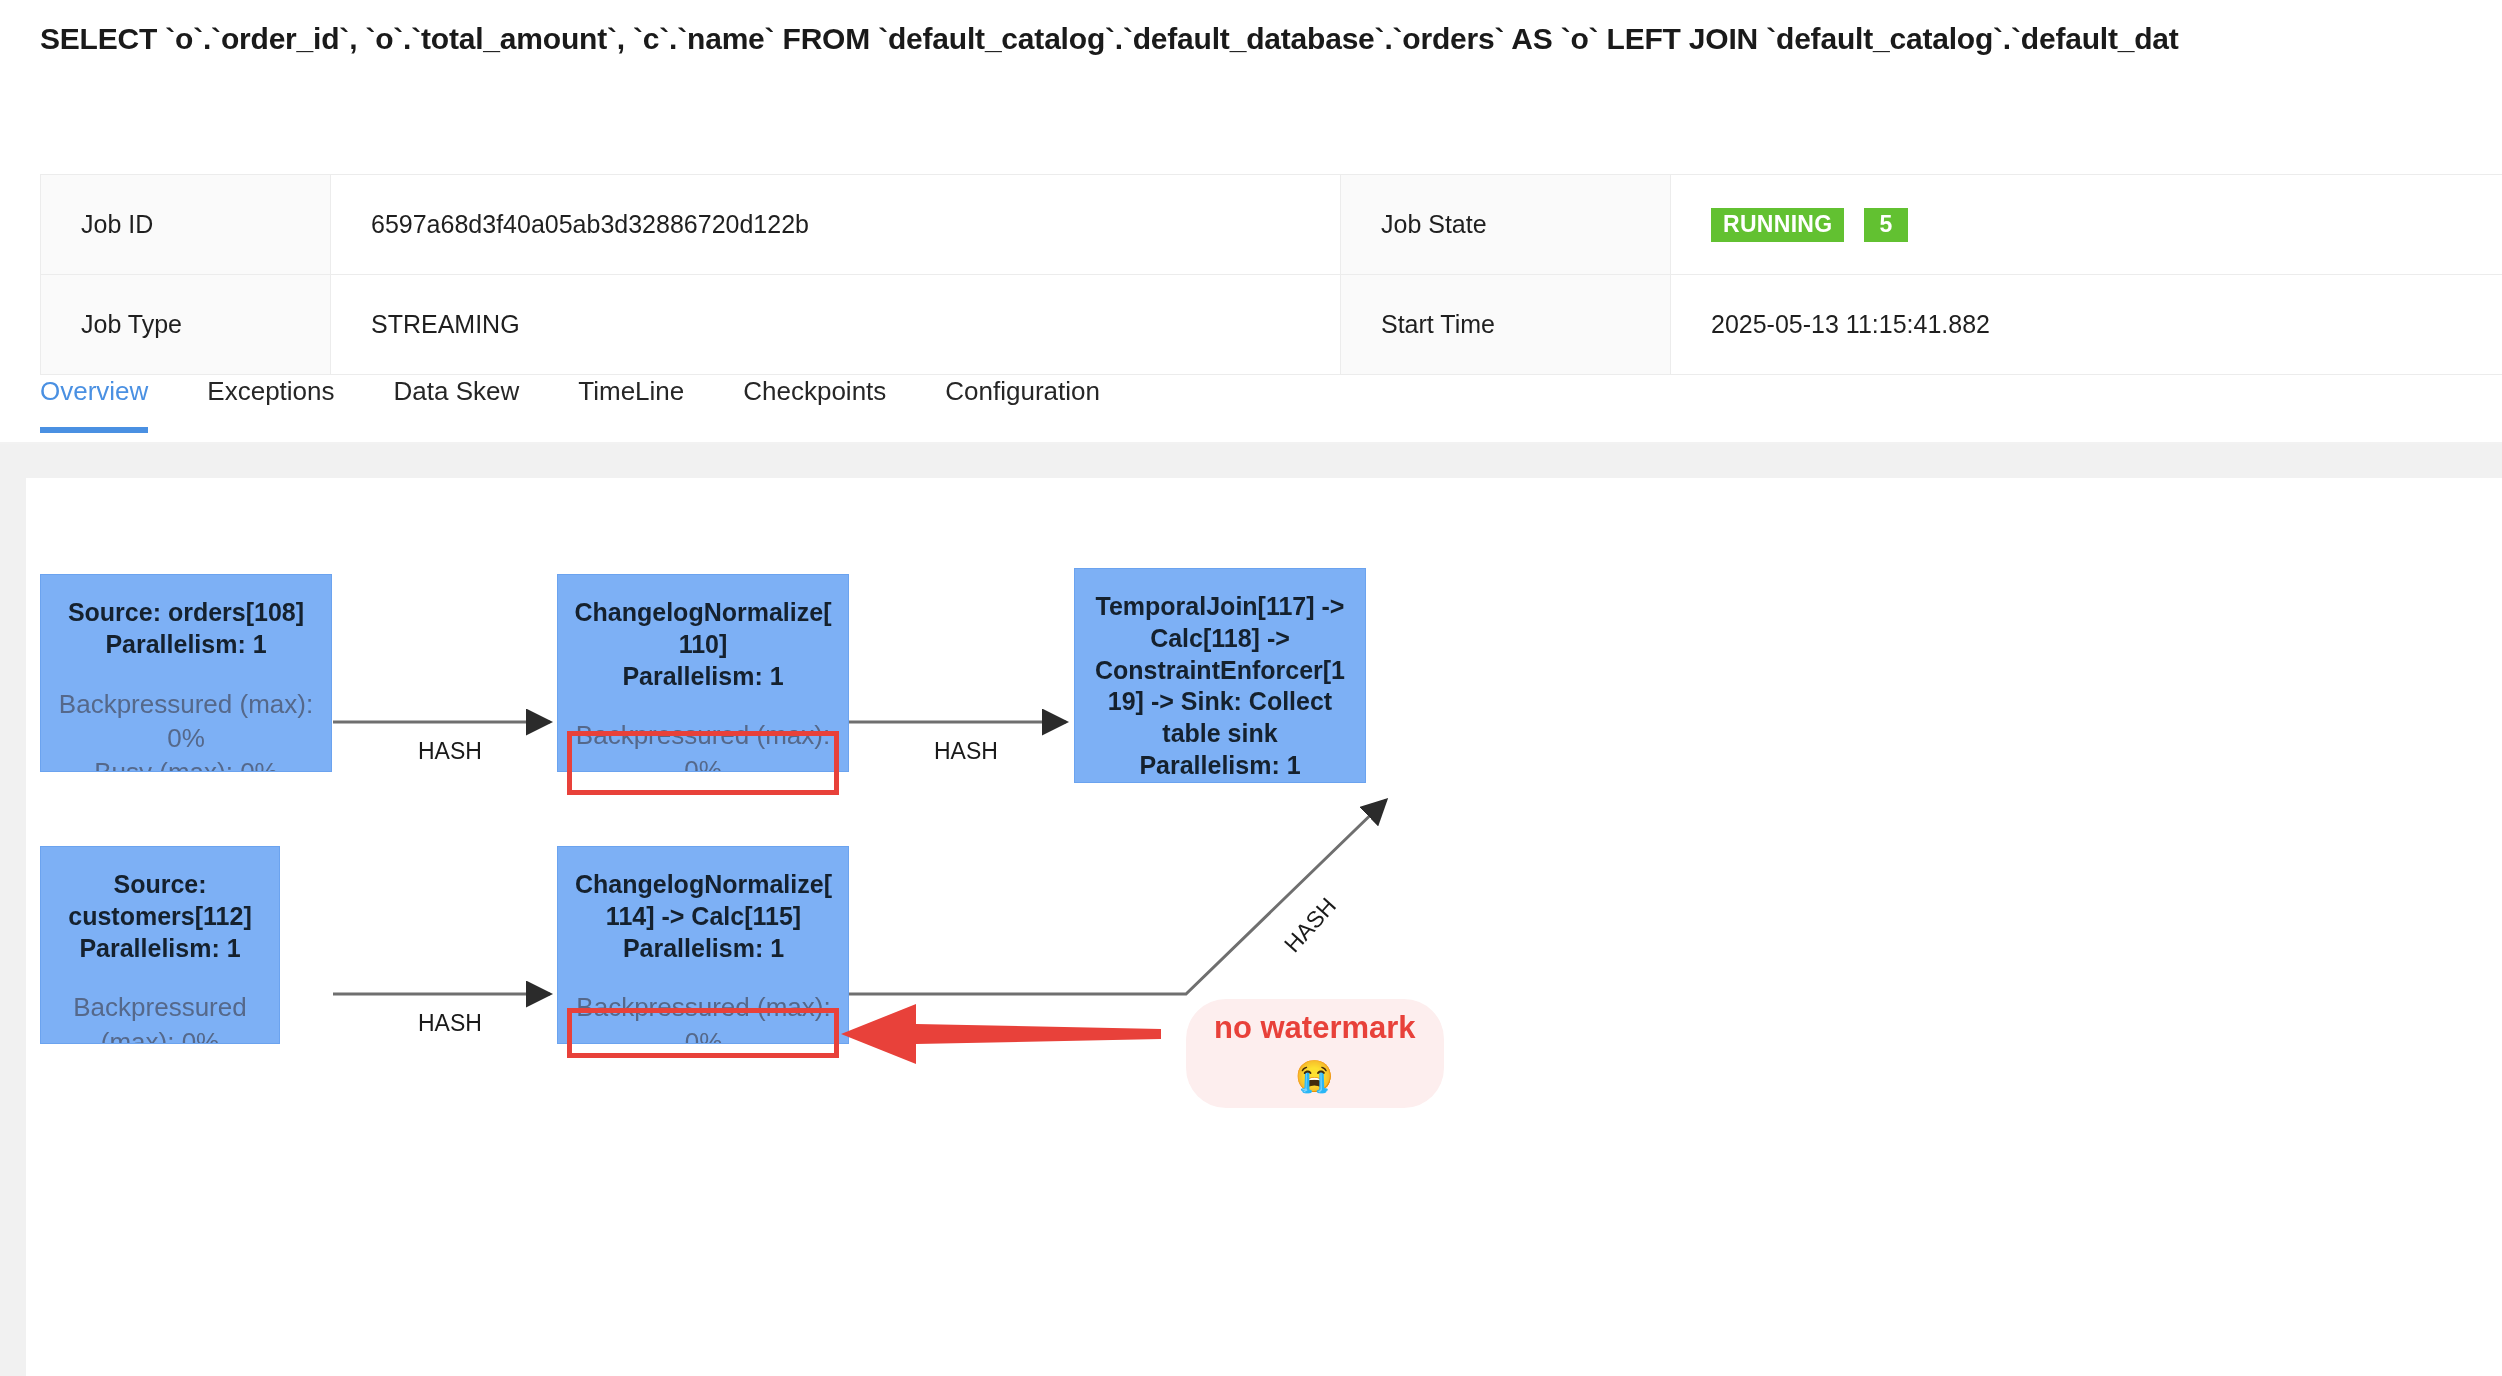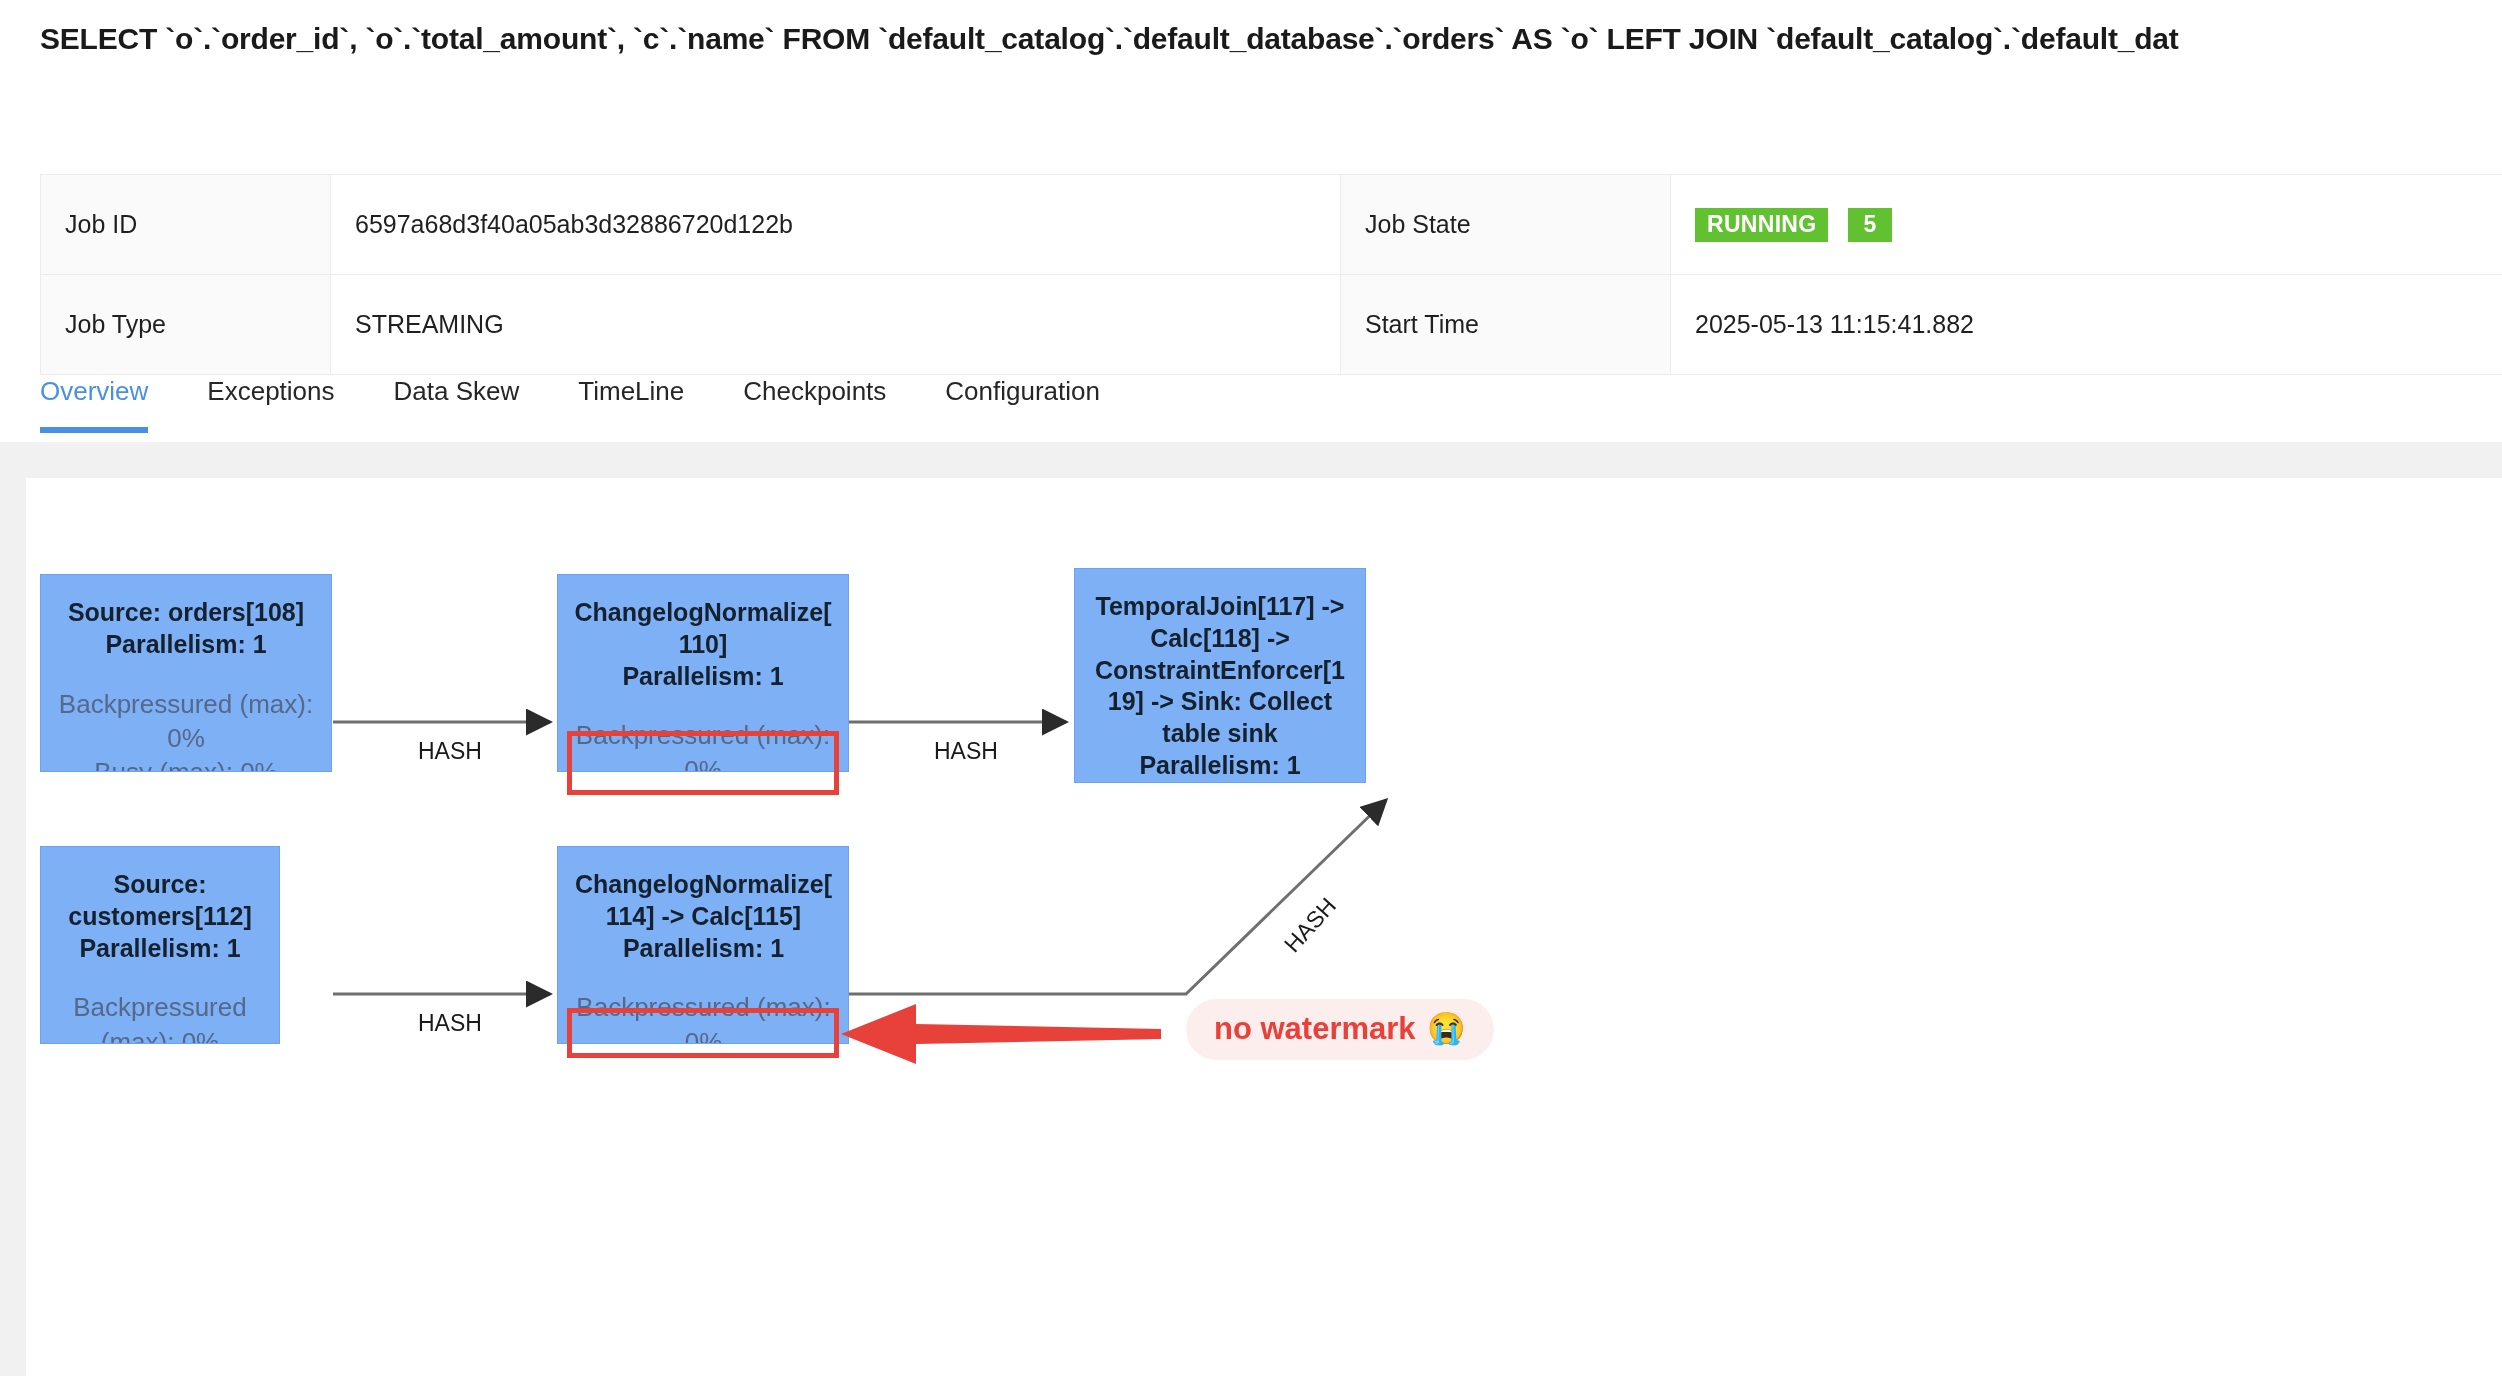--- a/index.html
+++ b/index.html
@@ -34,21 +34,21 @@
     border-top: 1px solid #ececec;
     border-left: 1px solid #ececec;
     font-size: 25px;
     color: #1f1f1f;
     table-layout: fixed;
   }
   .info-table td {
     border-right: 1px solid #ececec;
     border-bottom: 1px solid #ececec;
     height: 100px;
-    padding: 0 24px;
+    padding: 0 40px;
     vertical-align: middle;
     overflow: hidden;
     white-space: nowrap;
   }
   td.lbl { background: #fafafa; }
   td.val { background: #ffffff; }
   .col-k1 { width: 290px; }
   .col-v1 { width: 1010px; }
   .col-k2 { width: 330px; }
   .col-v2 { width: 832px; }
@@ -169,20 +169,21 @@
     display: flex;
     align-items: center;
     gap: 12px;
     background: #fdeeee;
     border-radius: 40px;
     padding: 11px 28px 13px 28px;
     font-size: 31px;
     font-weight: bold;
     color: #e8413a;
     white-space: nowrap;
+    flex-direction: column;
   }
   .anno-emoji { font-size: 31px; }
 </style>
 </head>
 <body>
 
 <div class="page">
 
   <div class="sql-header">SELECT `o`.`order_id`, `o`.`total_amount`, `c`.`name` FROM `default_catalog`.`default_database`.`orders` AS `o` LEFT JOIN `default_catalog`.`default_dat</div>
 

